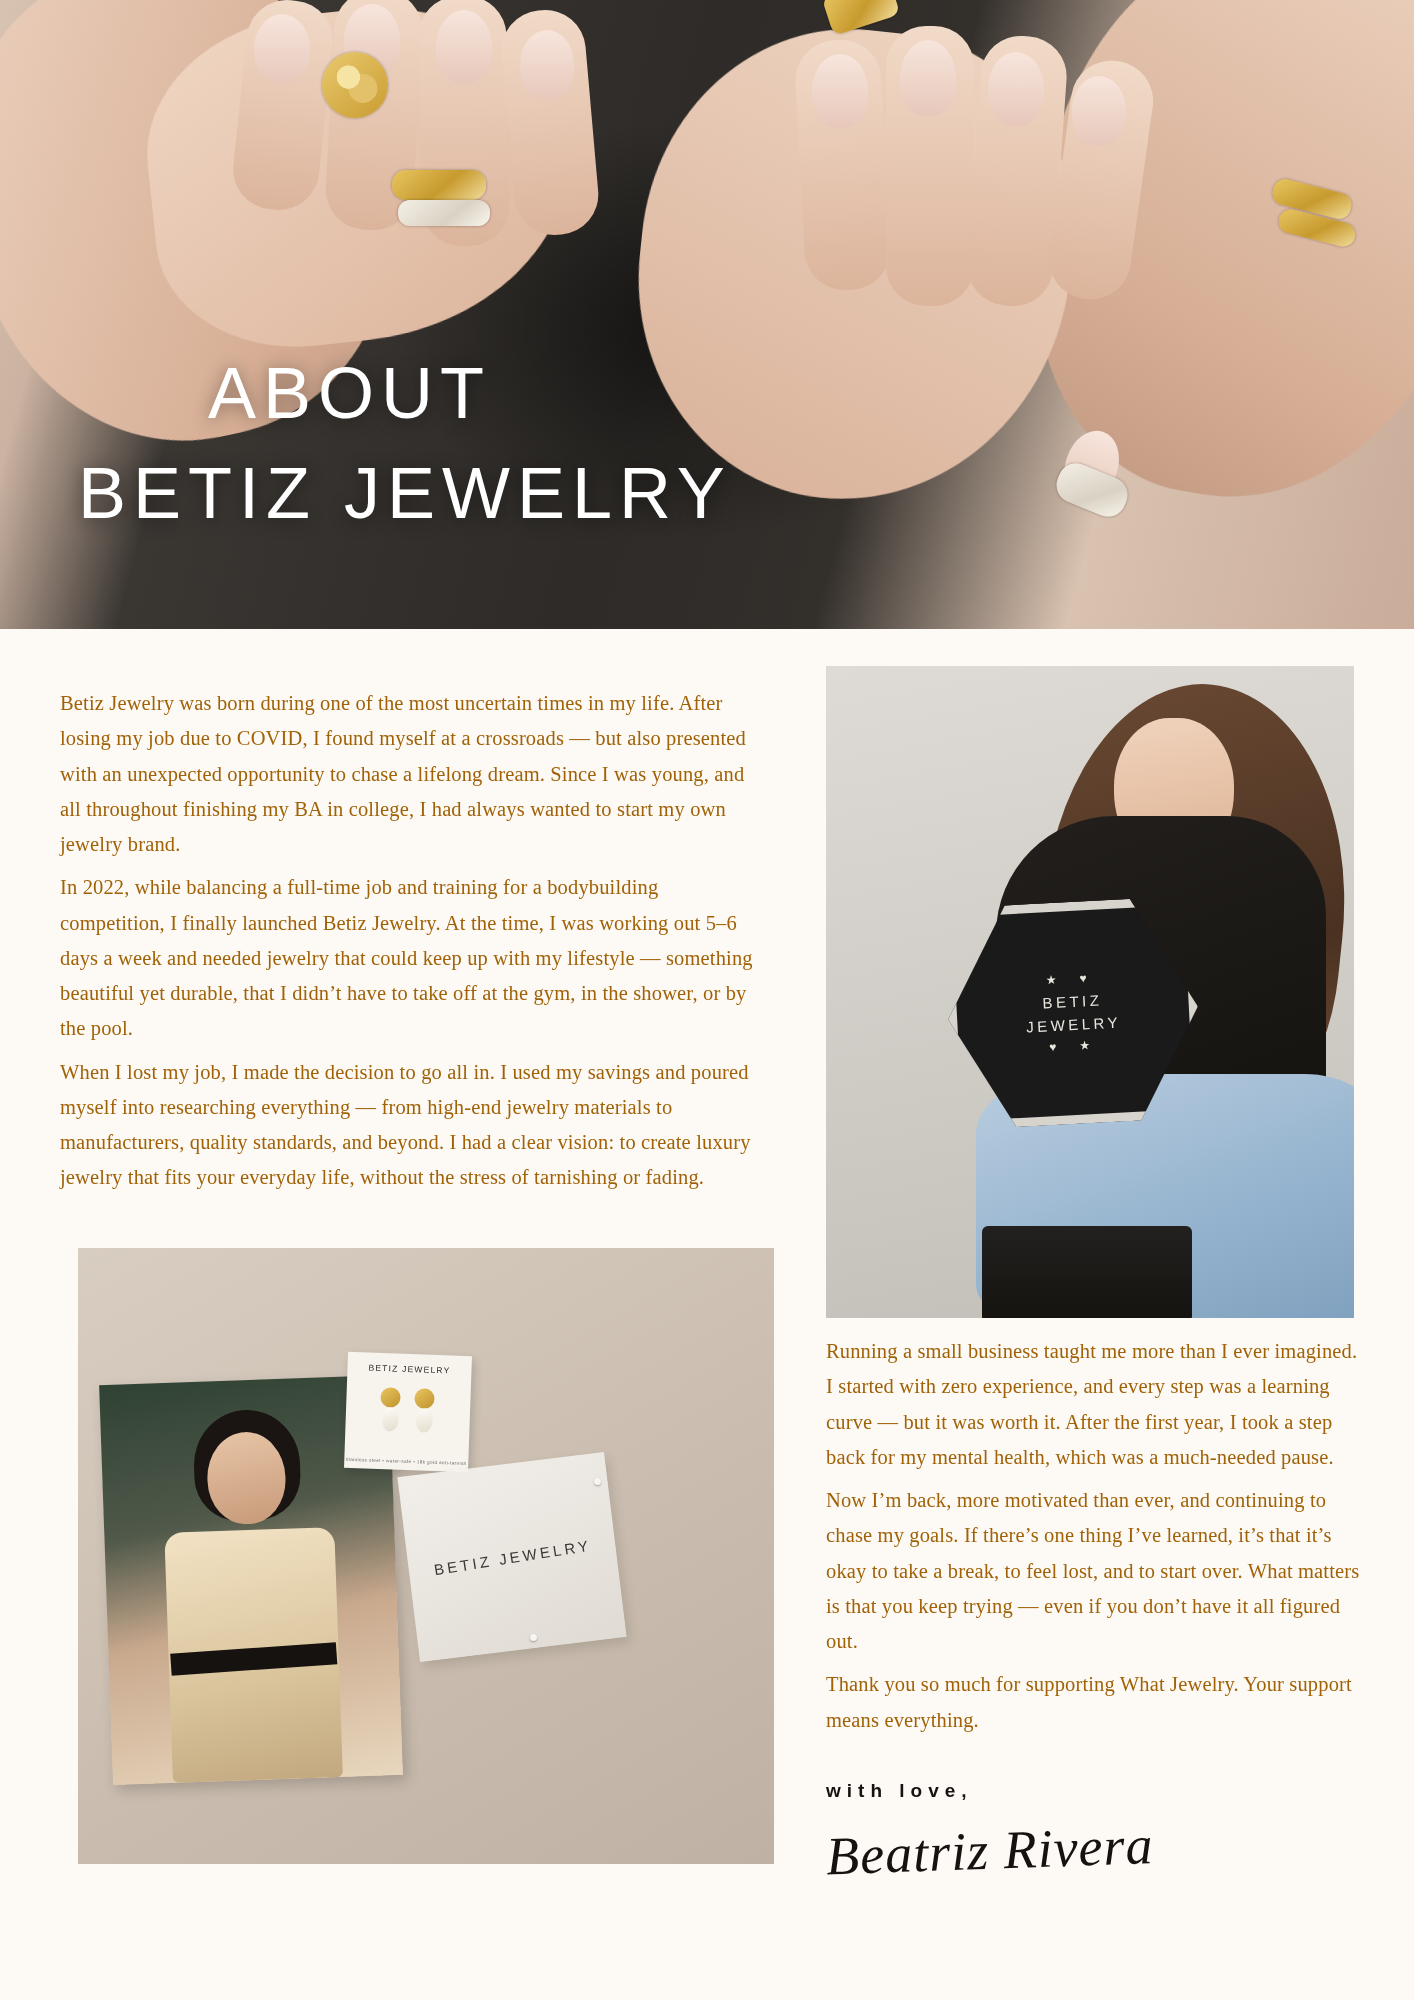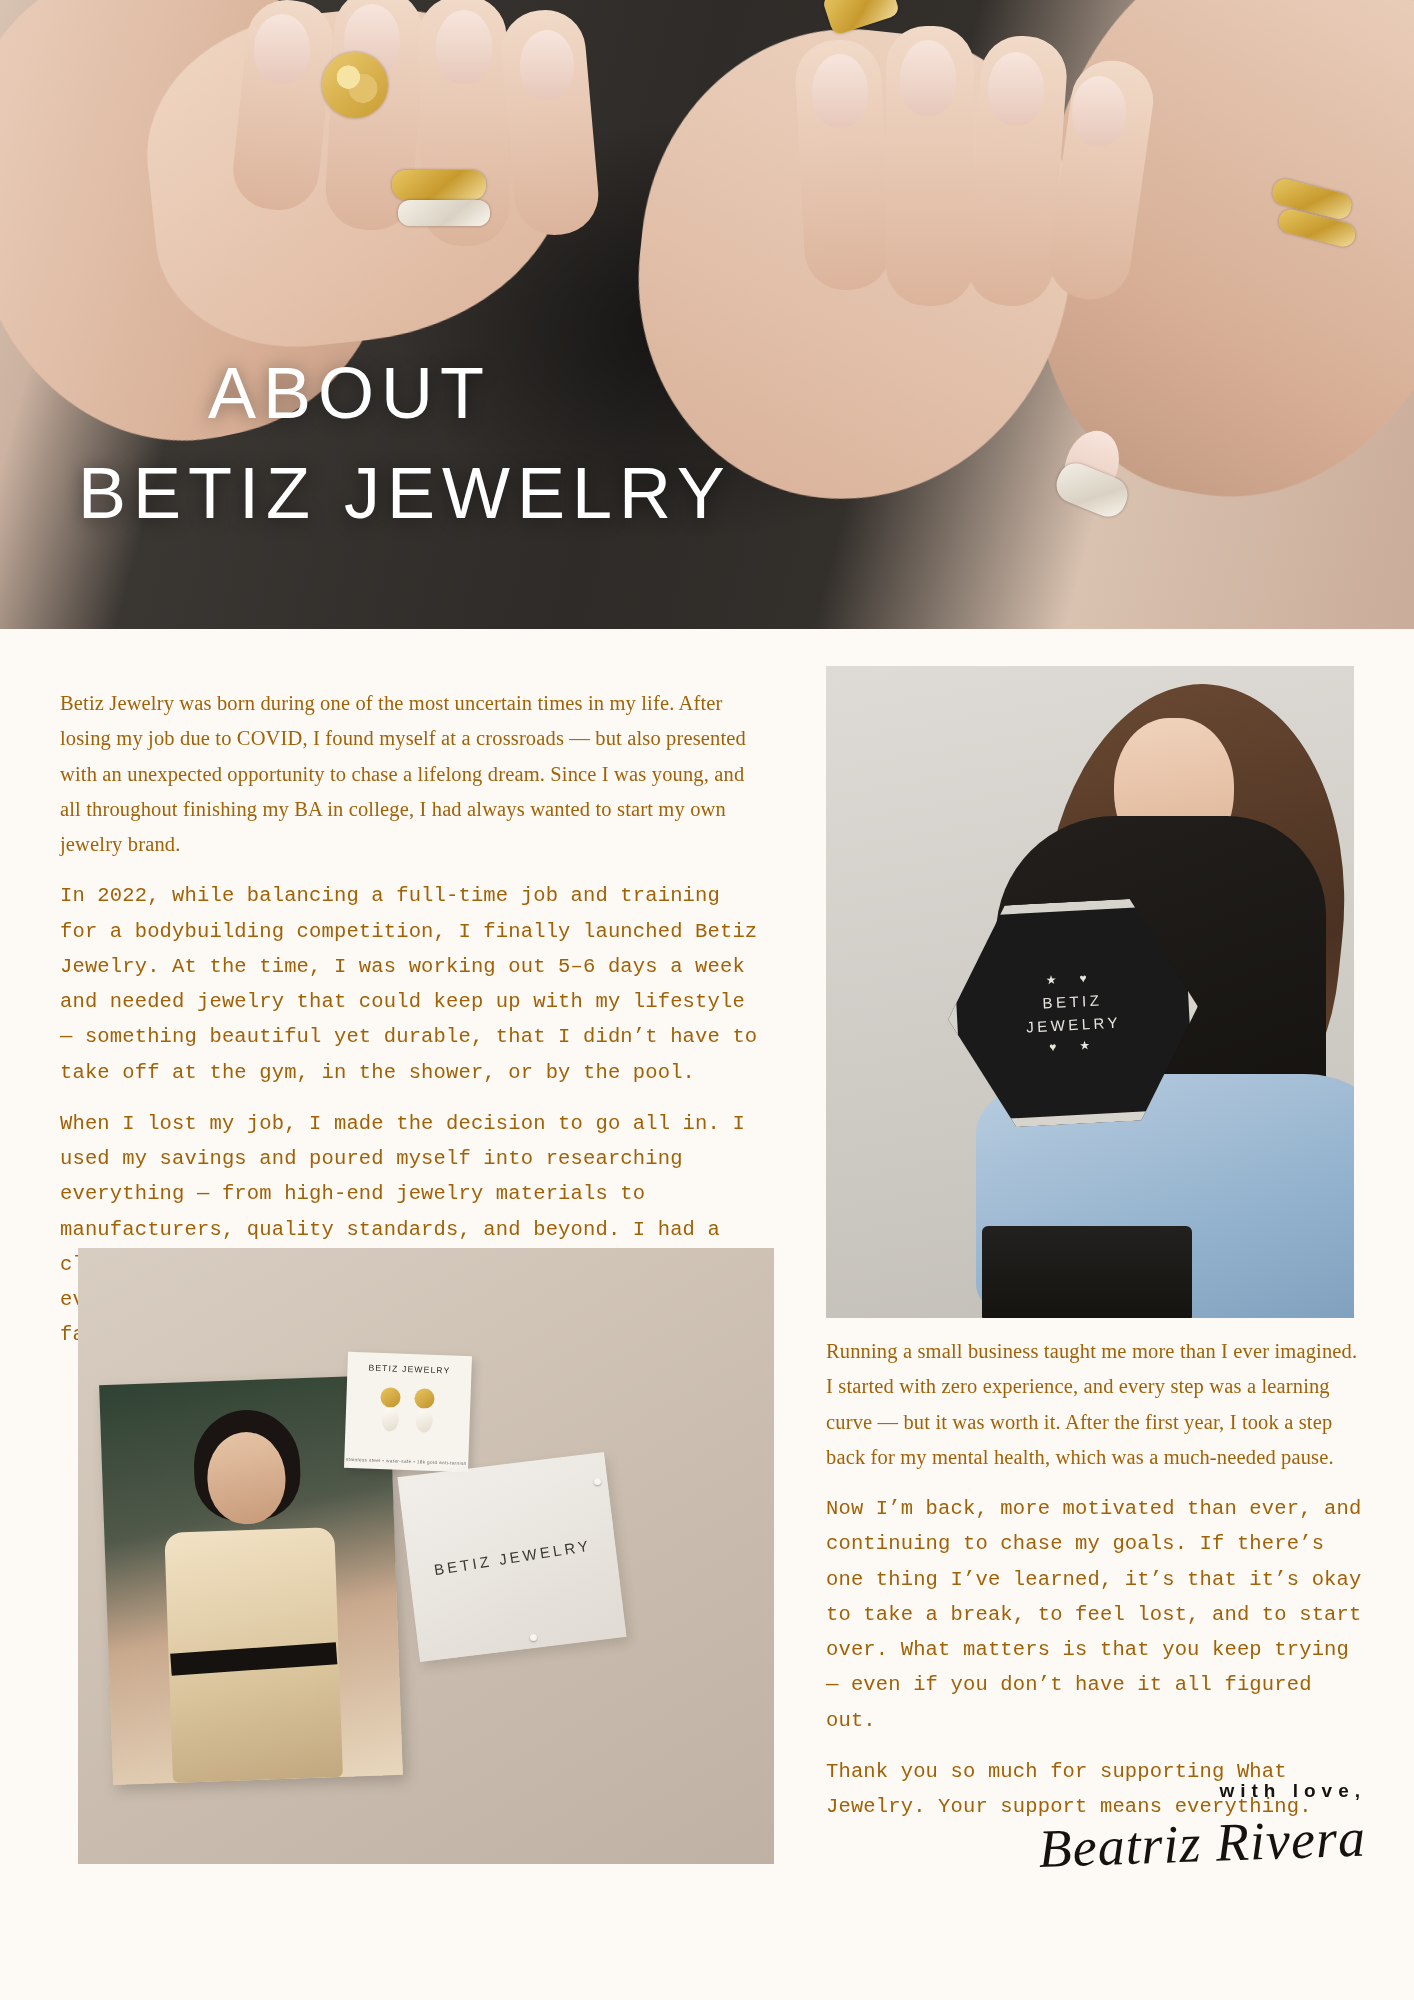--- a/index.html
+++ b/index.html
@@ -120,21 +120,21 @@
     top: 686px;
     width: 700px;
   }
   .para {
     color: #a16207;
     font-size: 20.5px;
     line-height: 1.72;
     margin: 0;
     letter-spacing: 0.15px;
   }
-  .para + .para { margin-top: 16px; font-family: Liberation Mono, monospace; }
+  .para + .para { margin-top: 8px; }
 
   
   .photo-girl {
     position: absolute;
     left: 826px;
     top: 666px;
     width: 528px;
     height: 652px;
     overflow: hidden;
     background: linear-gradient(160deg,#d8d6d2,#c9c6c1);
@@ -319,21 +319,21 @@
     position: absolute;
     left: 826px;
     top: 1334px;
     width: 540px;
   }
   .sig-block {
     position: absolute;
     left: 826px;
     top: 1780px;
     width: 540px;
-    text-align: right;
+    text-align: left;
   }
   .with-love {
     font-family: "Liberation Sans", sans-serif;
     font-size: 19px;
     letter-spacing: 6px;
     font-weight: 700;
     color: #15120f;
   }
   .signature {
     margin-top: 14px;

